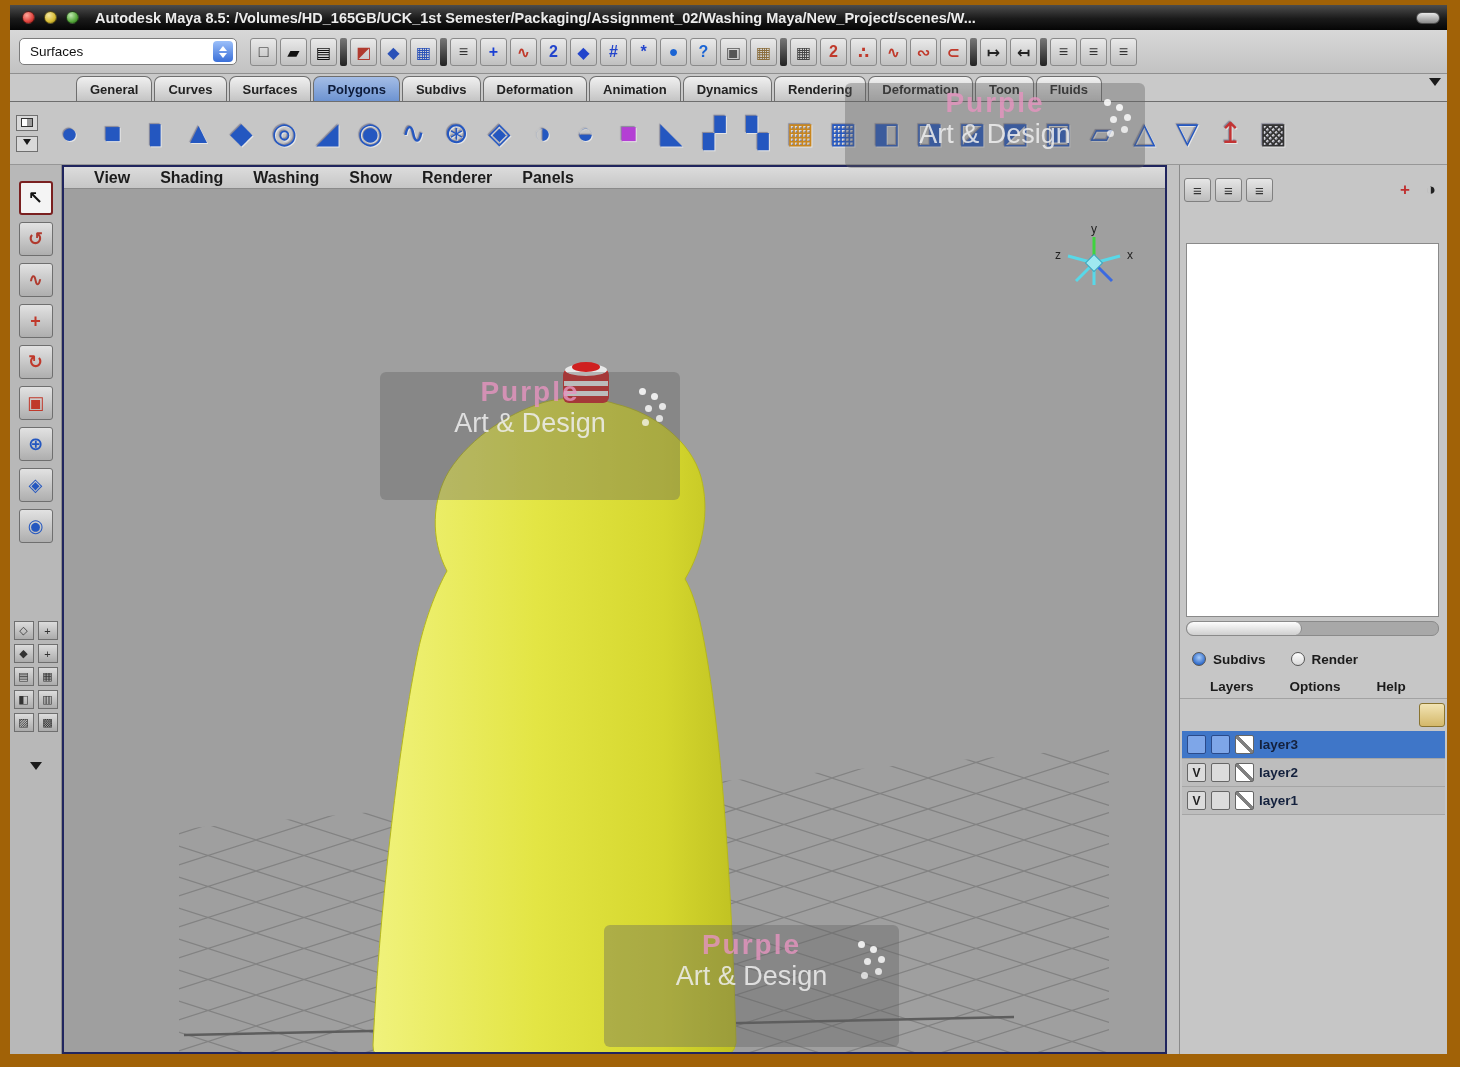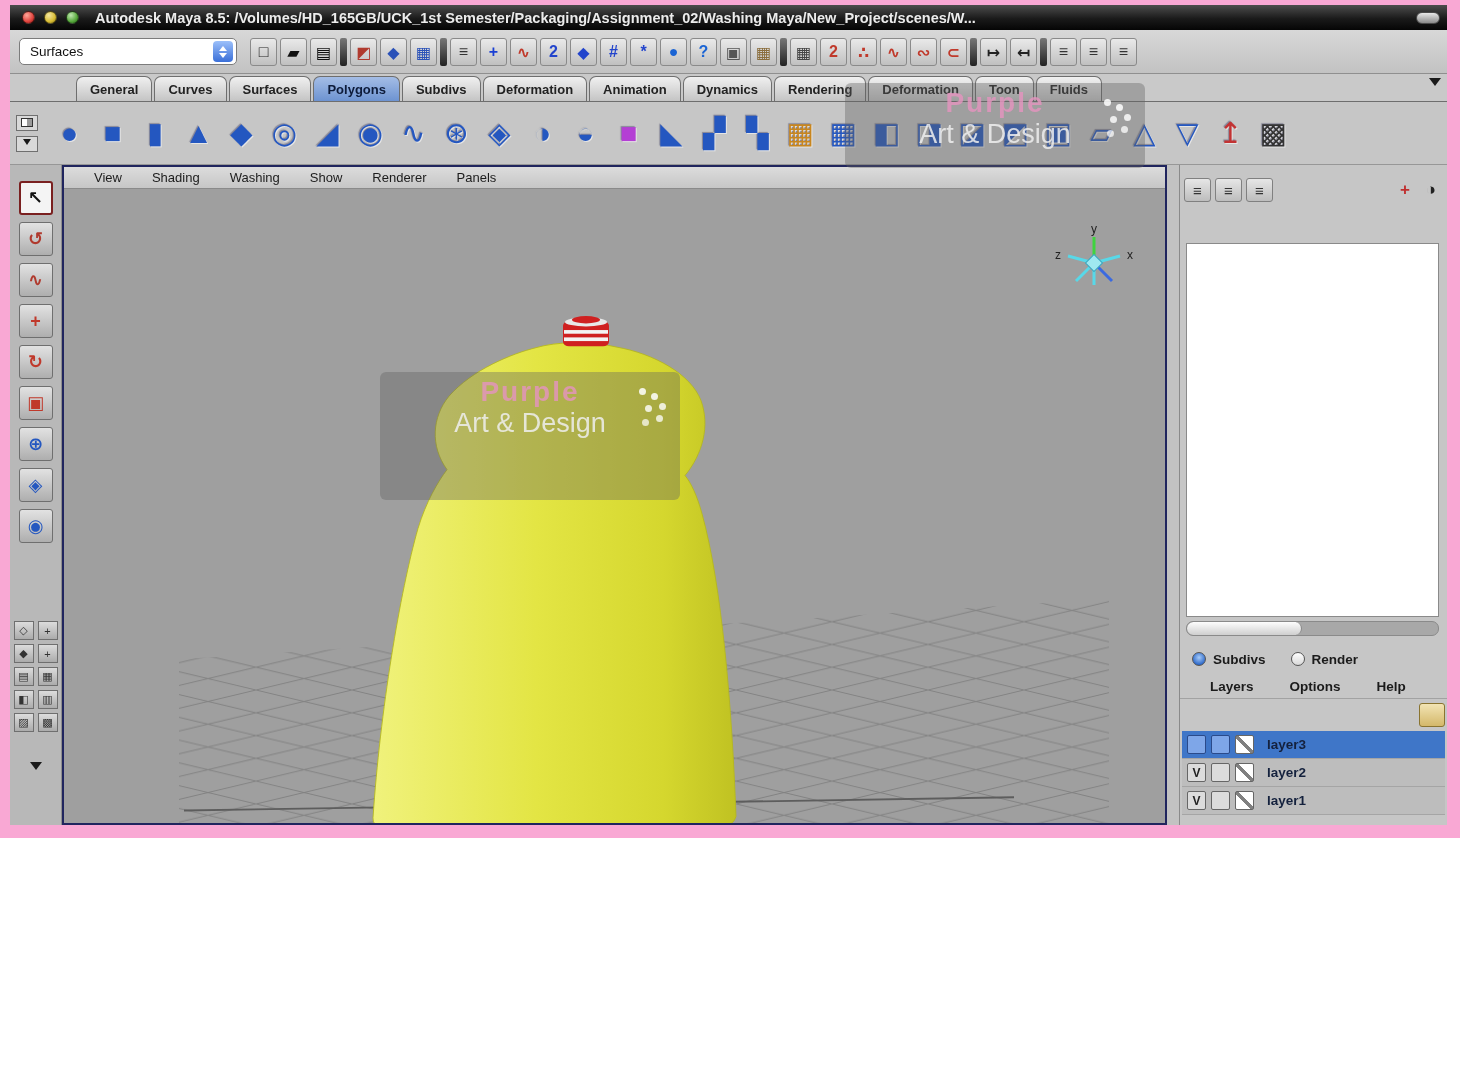--- a/index.html
+++ b/index.html
@@ -1,17 +1,17 @@
 <!DOCTYPE html>
 <html><head>
 <meta charset="utf-8">
 <style>
   * { box-sizing: border-box; margin: 0; padding: 0; }
   body { width:1460px; height:1067px; font-family:"Liberation Sans","DejaVu Sans",sans-serif; }
-  .screen { position:relative; width:1460px; height:838px; background:#f9a8d4; overflow:hidden; }
+  .screen { position:relative; width:1460px; height:1067px; background:#a16207; overflow:hidden; }
   .app { position:absolute; left:10px; top:5px; right:13px; bottom:13px; background:#c9c9c9; overflow:hidden; }
 
   
   .titlebar { position:absolute; left:0; top:0; right:0; height:25px;
     background:linear-gradient(#4d4d4d,#1a1a1a 55%,#050505); display:flex; align-items:center;
     color:#ececec; font-size:14.5px; font-weight:bold; }
   .lights { display:flex; gap:9px; margin-left:12px; }
   .light { width:13px; height:13px; border-radius:50%; border:1px solid rgba(0,0,0,.55); }
   .light.red    { background:radial-gradient(circle at 35% 30%, #ffa79a, #e0443e 60%, #7c120e); }
   .light.yellow { background:radial-gradient(circle at 35% 30%, #f4e6a0, #d8bc34 60%, #7c6a10); }
@@ -74,21 +74,21 @@
   .layout-list { margin-top:78px; display:grid; grid-template-columns:20px 20px; gap:4px; }
   .layout-btn { width:20px; height:19px; border:1px solid #6f6f6f; background:linear-gradient(#dcdcdc,#ababab);
     display:flex; align-items:center; justify-content:center; font-size:11px; color:#333; }
   .tool-more { margin-top:30px; }
 
   
   .viewport-panel { position:absolute; left:52px; right:280px; top:0; bottom:0;
     border:2px solid #20255e; background:#9f9f9f; display:flex; flex-direction:column; }
   .vp-menubar { height:22px; background:linear-gradient(#dcdcdc,#c6c6c6); border-bottom:1px solid #8a8a8a;
     display:flex; align-items:center; gap:30px; padding-left:30px; }
-  .vp-menu-item { font-size:13px; font-weight:normal; color:#1c1c1c; }
+  .vp-menu-item { font-size:16px; font-weight:bold; color:#1c1c1c; }
   .vp-canvas { position:relative; flex:1; overflow:hidden; }
   .vp-canvas svg.scene { position:absolute; inset:0; width:100%; height:100%; }
 
   .axis-gizmo { position:absolute; top:34px; right:28px; width:86px; height:80px; }
 
   
   .watermark { position:absolute; background:rgba(96,96,96,.38); border-radius:6px; text-align:center;
     padding-top:4px; pointer-events:none; z-index:40; }
   .wm-title { font-size:28px; font-weight:bold; letter-spacing:2px; color:rgba(228,148,190,.82); line-height:1.15; }
   .wm-sub { font-size:27px; color:rgba(238,238,238,.85); }
@@ -130,21 +130,21 @@
   .new-layer-btn { position:absolute; right:2px; top:538px; width:26px; height:24px;
     background:linear-gradient(#f2e4b4,#d4b86a); border:1px solid #8a7430; border-radius:3px; }
   .layer-list { position:absolute; left:2px; right:2px; top:566px; }
   .layer-row { height:28px; display:flex; align-items:center; gap:5px; padding-left:5px;
     background:#bdbdbd; border-bottom:1px solid #a5a5a5; }
   .layer-row.selected { background:#3f76c8; }
   .lbox { width:19px; height:19px; border:1px solid #666; border-radius:2px; background:#dcdcdc;
     display:flex; align-items:center; justify-content:center; font-size:12px; font-weight:bold; color:#222; }
   .layer-row.selected .lbox.tint { background:#7ea6e8; border-color:#2a4a8a; }
   .lbox.swatch { background:linear-gradient(45deg,#fff 44%,#808080 44%,#808080 56%,#fff 56%); }
-  .lname { font-size:13.5px; font-weight:bold; color:#14213d;margin-left:8px; }
+  .lname { font-size:13.5px; font-weight:bold; color:#14213d; }
 </style>
 </head>
 <body>
 
 <div class="screen">
   <div class="app">
 
     <div class="titlebar">
       <div class="lights">
         <span class="light red"></span>

